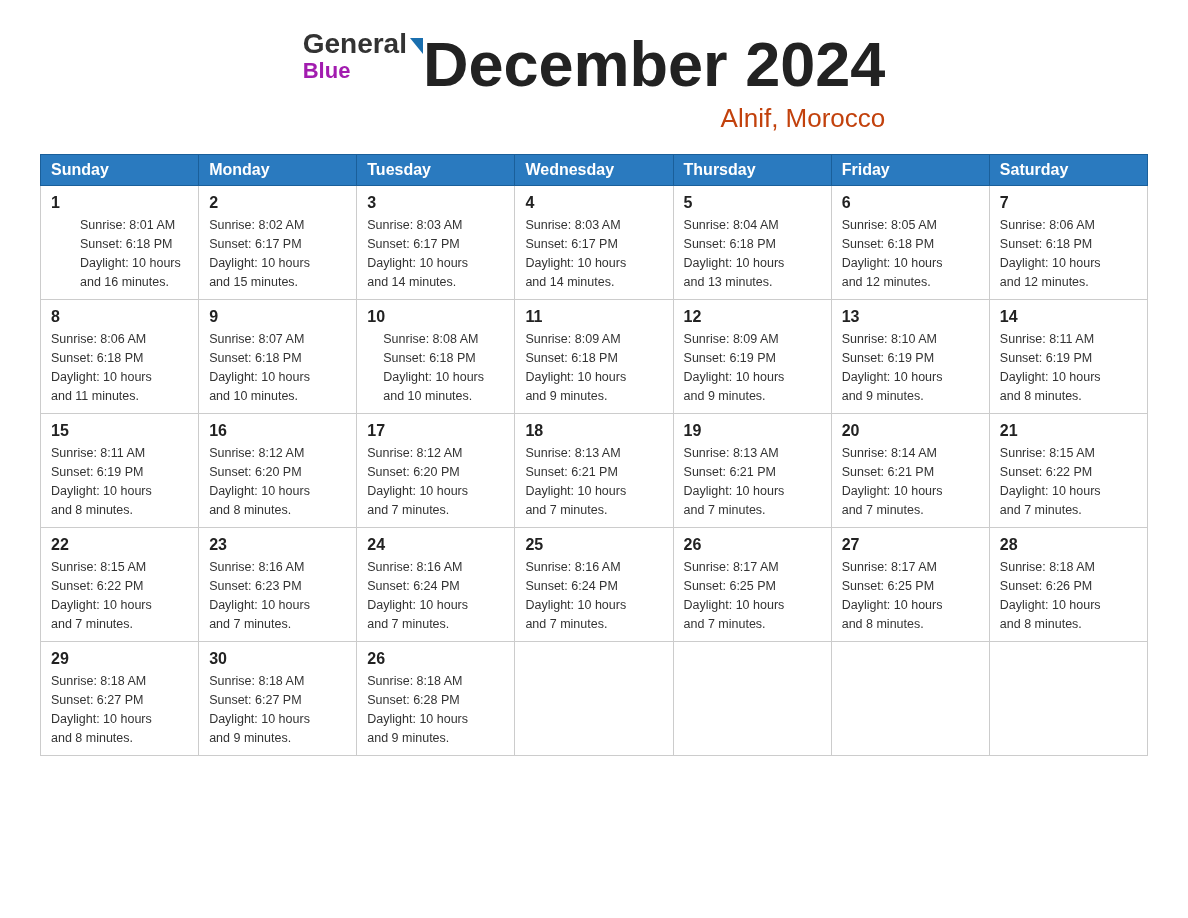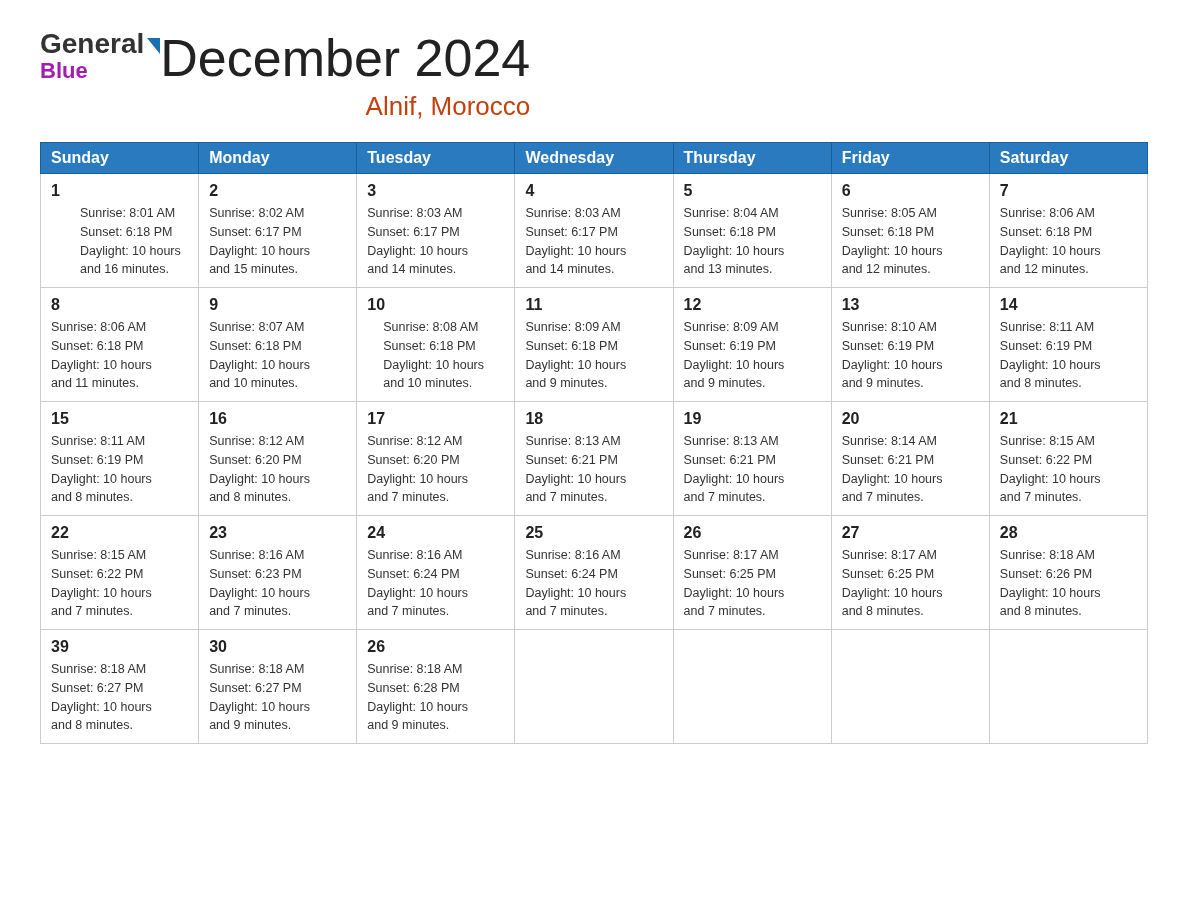--- a/index.html
+++ b/index.html
@@ -5,21 +5,21 @@
     * { box-sizing: border-box; margin: 0; padding: 0; }
     body {
       font-family: Arial, sans-serif;
       background: #fff;
       padding: 30px 40px;
       width: 1188px;
       min-height: 918px;
     }
     .header {
       display: flex;
-      justify-content: flex-start;
+      justify-content: center;
       align-items: flex-start;
       margin-bottom: 20px;
     }
     .logo {
       display: flex;
       flex-direction: column;
       align-items: flex-start;
     }
     .logo-text {
       font-size: 28px;
@@ -29,22 +29,22 @@
     }
     .logo-line2 {
       font-size: 22px;
       font-weight: bold;
       color: #a21caf;
     }
     .title-block {
       text-align: right;
     }
     .month-title {
-      font-size: 52px;
-      font-weight: normal;
+      font-size: 63px;
+      font-weight: bold;
       color: #222;
       line-height: 1.1;
     }
     .location {
       font-size: 26px;
       color: #c2410c;
       margin-top: 4px;
     }
     .calendar {
       width: 100%;
@@ -317,21 +317,21 @@
         <td>
           <span class="day-num">28</span>
           <div class="day-info" style="white-space: pre-line;">Sunrise: 8:18 AM
 Sunset: 6:26 PM
 Daylight: 10 hours
 and 8 minutes.</div>
         </td>
       </tr>
       <tr class="week-row">
         <td>
-          <span class="day-num">39</span>
+          <span class="day-num">29</span>
           <div class="day-info" style="white-space: pre-line;">Sunrise: 8:18 AM
 Sunset: 6:27 PM
 Daylight: 10 hours
 and 8 minutes.</div>
         </td>
         <td>
           <span class="day-num">30</span>
           <div class="day-info" style="white-space: pre-line;">Sunrise: 8:18 AM
 Sunset: 6:27 PM
 Daylight: 10 hours

